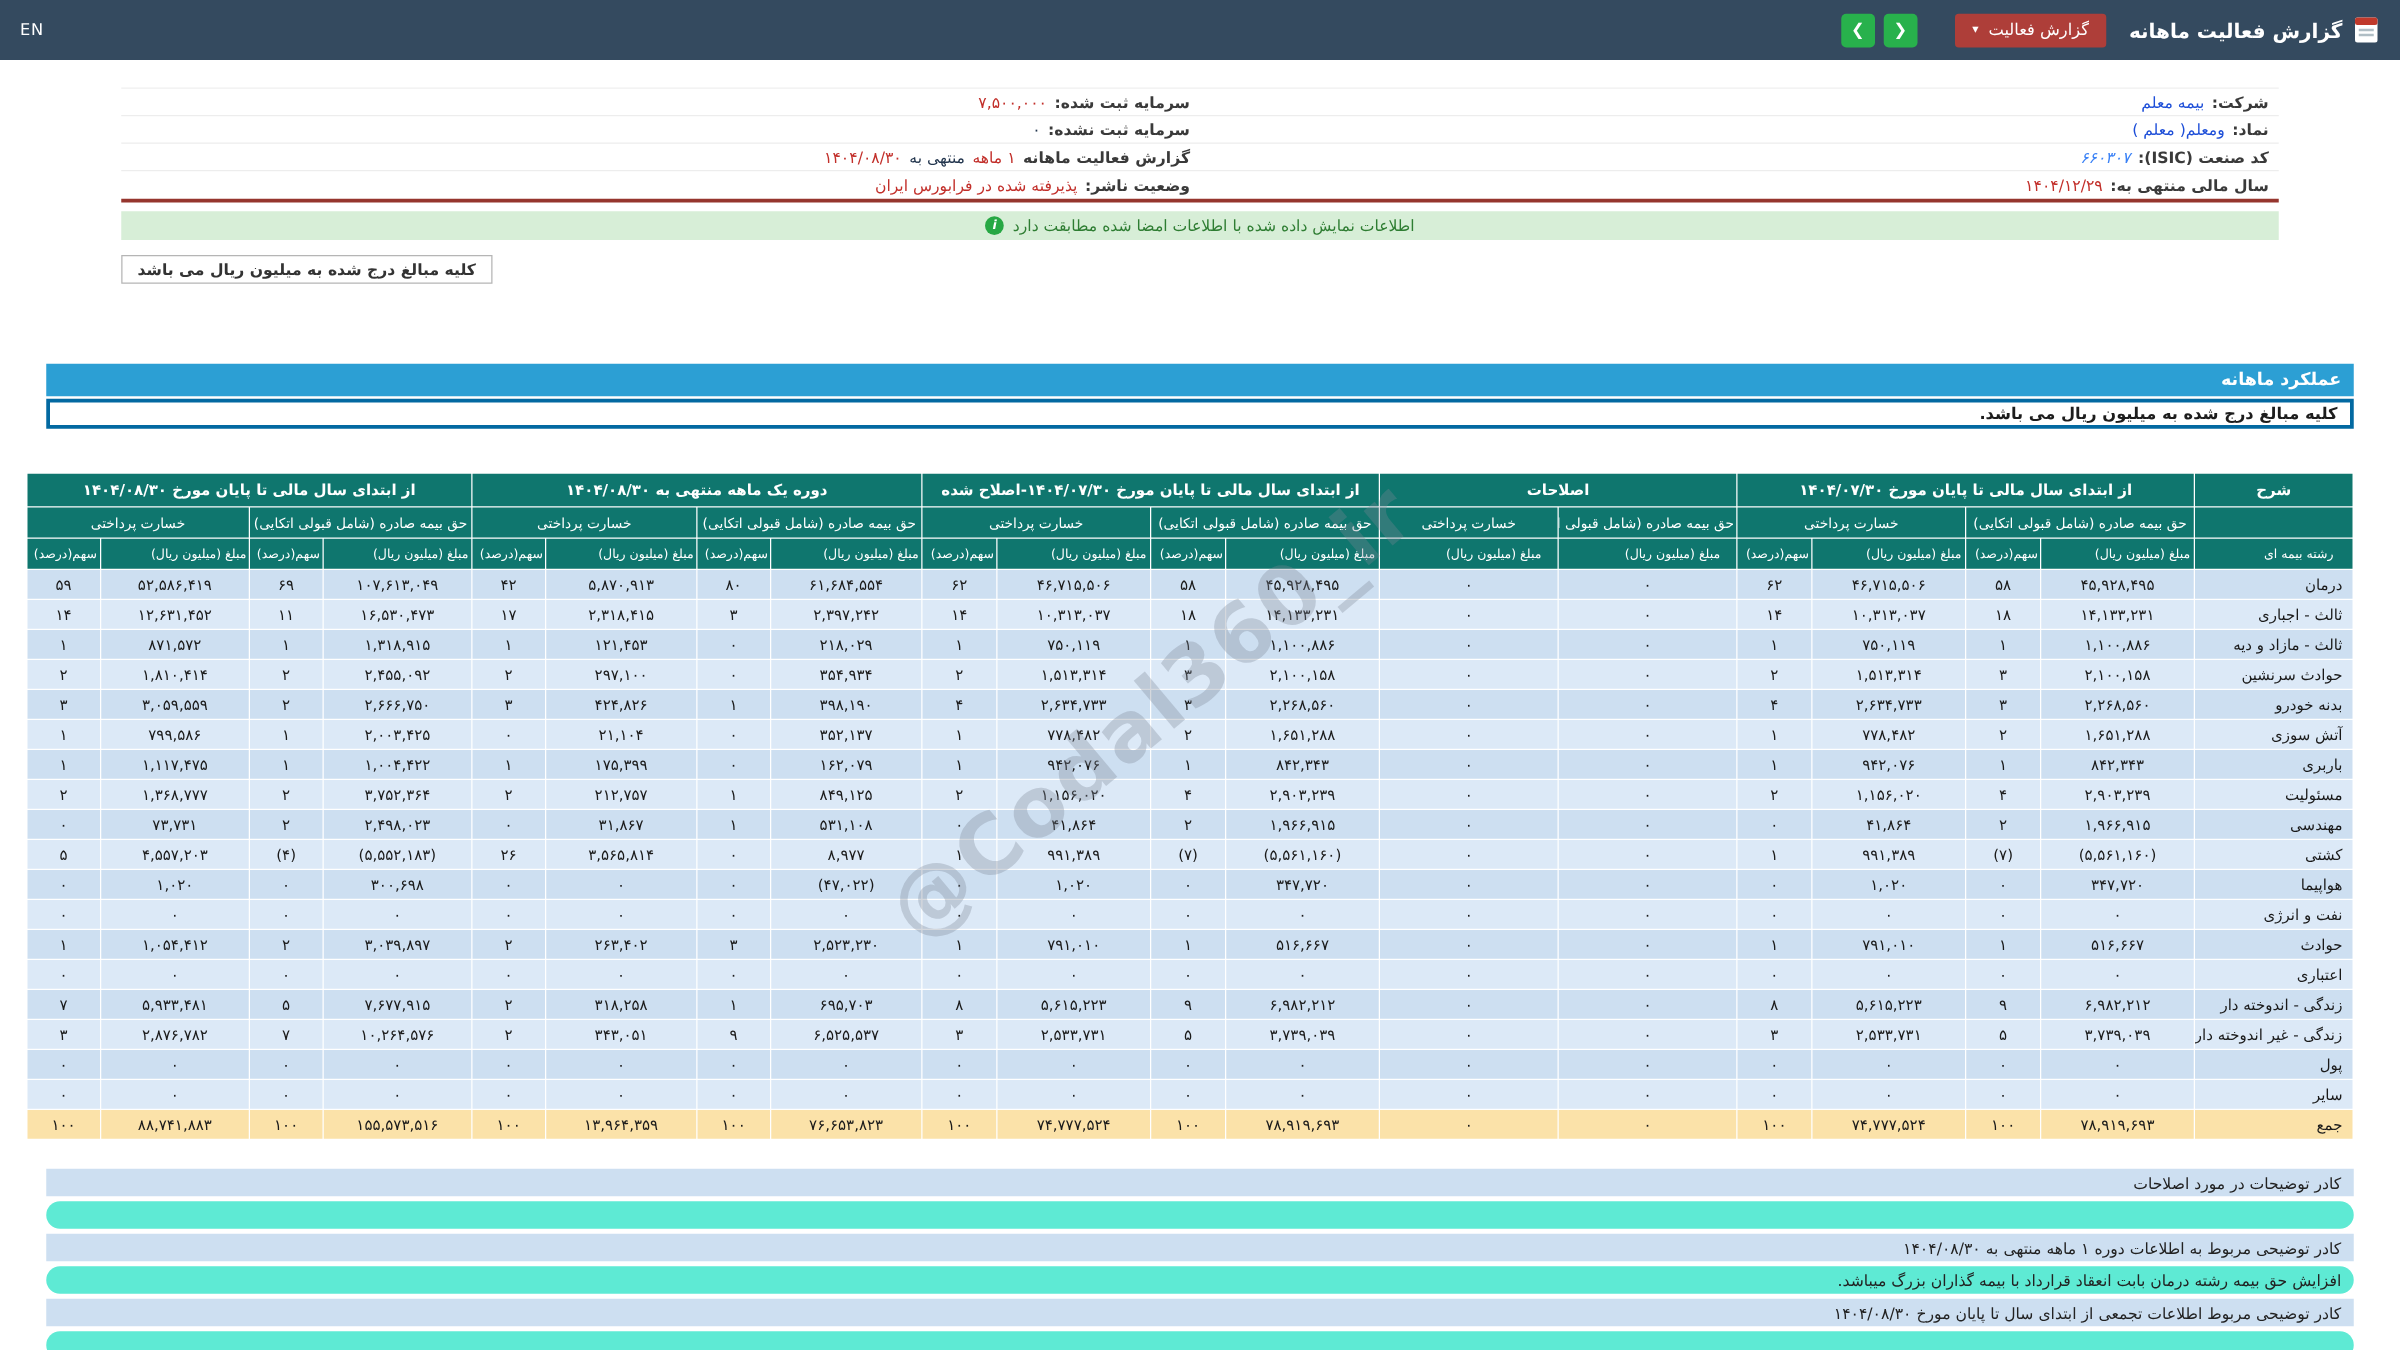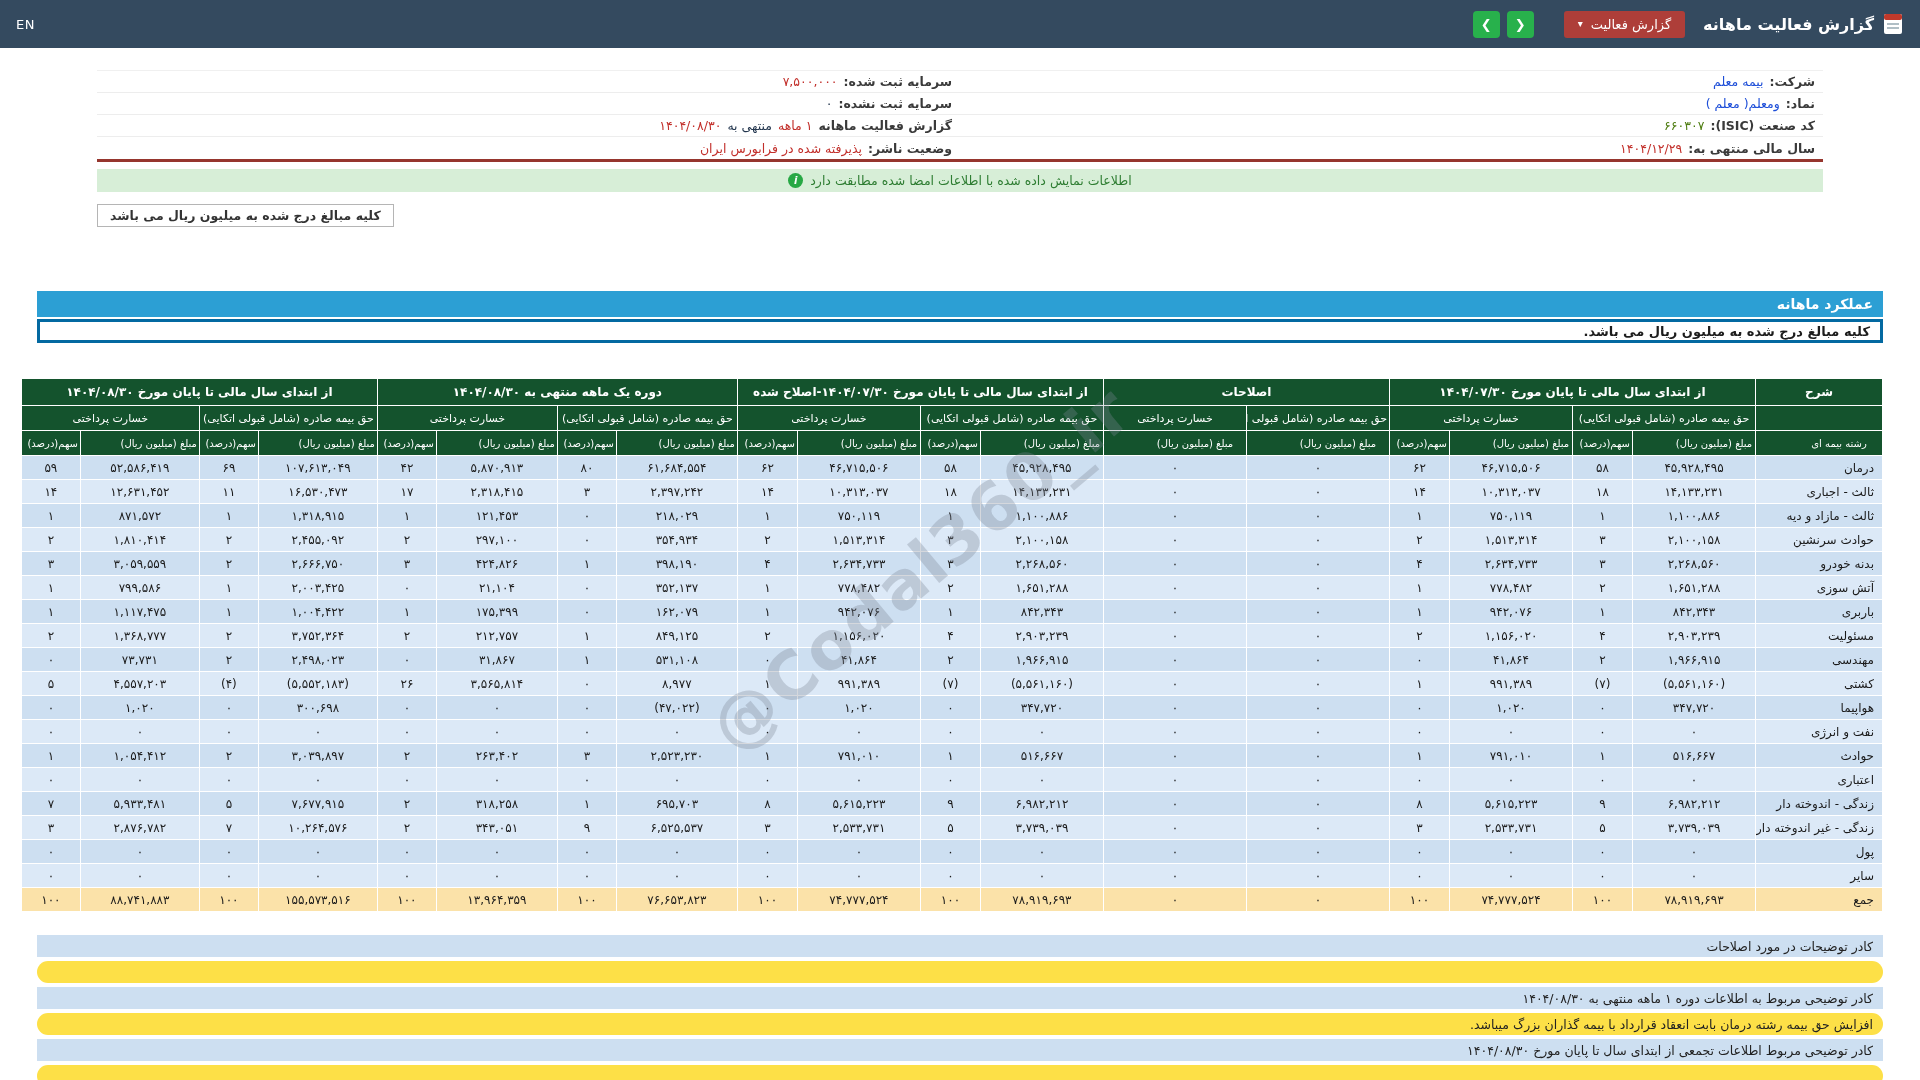--- a/index.html
+++ b/index.html
@@ -39,21 +39,21 @@
   .info-grid { display: grid; grid-template-columns: 1fr 1fr; }
   .info-cell {
     height: 22px; display: flex; align-items: center; gap: 6px;
     border-bottom: 1px solid #ededed; padding: 0 8px; font-size: 12.5px; overflow: hidden; white-space: nowrap;
   }
   .info-grid .info-cell:nth-last-child(-n+2) { border-bottom: none; }
   .lbl { color: #3a3a3a; font-weight: bold; }
   .val { color: #222; }
   .c-blue { color: #1d4ed8; }
   .c-red { color: #c22f2a; text-align: right; }
-  .c-orange { color: #4d7c0f; }
+  .c-orange { color: #3b82f6; font-style: italic; }
   .c-dark { color: #23364e; }
 
   
   .banner {
     margin-top: 7px; height: 23px; background: #d7eed7; color: #2e7d32;
     display: flex; align-items: center; justify-content: center; gap: 7px; font-size: 12.5px;
   }
   .info-badge {
     width: 15px; height: 15px; border-radius: 50%; background: #27a844; color: #fff;
     font-size: 10px; font-weight: bold; display: inline-flex; align-items: center; justify-content: center;
@@ -77,21 +77,21 @@
     margin-top: 2px; height: 24px; border: 3px solid #0369a1; background: #fff;
     display: flex; align-items: center; padding: 0 10px; font-size: 13px; font-weight: bold; color: #1d1d1d;
   }
 
   
   table.perf {
     width: 100%; margin-top: 35px; table-layout: fixed;
     border-collapse: separate; border-spacing: 1px; background: #fff;
   }
   table.perf th {
-    background: #14532d; color: #fff; font-weight: bold; padding: 0 2px;
+    background: #0f766e; color: #fff; font-weight: bold; padding: 0 2px;
     overflow: hidden; white-space: nowrap; text-align: center;
   }
   thead tr:nth-child(1) th { font-size: 12px; height: 26px; }
   thead tr:nth-child(2) th { font-size: 11px; height: 24px; font-weight: normal; }
   thead tr:nth-child(3) th { font-size: 10px; height: 24px; font-weight: normal; padding-left: 42px; }
   table.perf td {
     height: 23px; font-size: 12px; text-align: center; color: #1a1a1a;
     overflow: hidden; white-space: nowrap; padding: 0 2px;
   }
   table.perf td.desc { text-align: right; padding: 2px 8px; }
@@ -100,21 +100,21 @@
   tbody tr.total td { background: #fbe2a9; }
   td.neg { color: #d22a2a; }
 
   
   .notes { margin-top: 23px; }
   .note-row {
     height: 22px; display: flex; align-items: center; padding: 0 10px;
     font-size: 12.5px; color: #222; margin-bottom: 4px;
   }
   .note-row.header { background: #cddff1; }
-  .note-row.body { background: #fde047; border-radius: 11px; }
+  .note-row.body { background: #5eead4; border-radius: 11px; }
 
   
   .watermark {
     position: absolute; left: 745px; top: 690px; direction: ltr;
     transform: rotate(-40deg); transform-origin: left bottom;
     font-size: 66px; font-weight: bold; color: rgba(125, 135, 148, 0.32);
     letter-spacing: 2px; pointer-events: none; z-index: 5; white-space: nowrap;
   }
 </style>
 </head>

